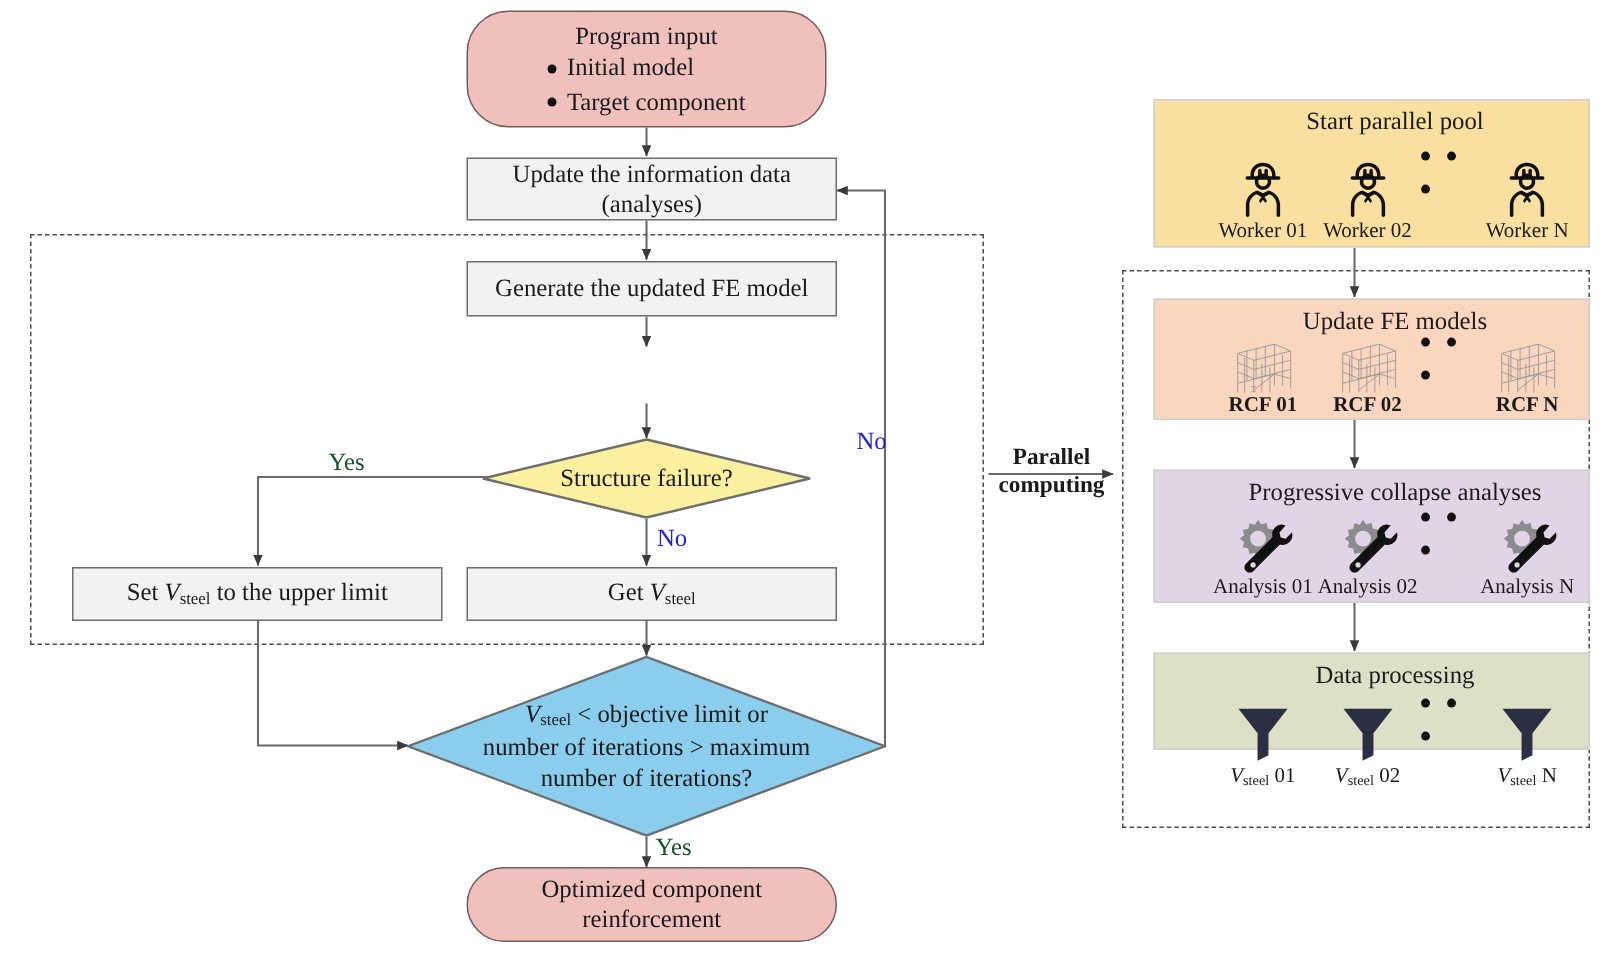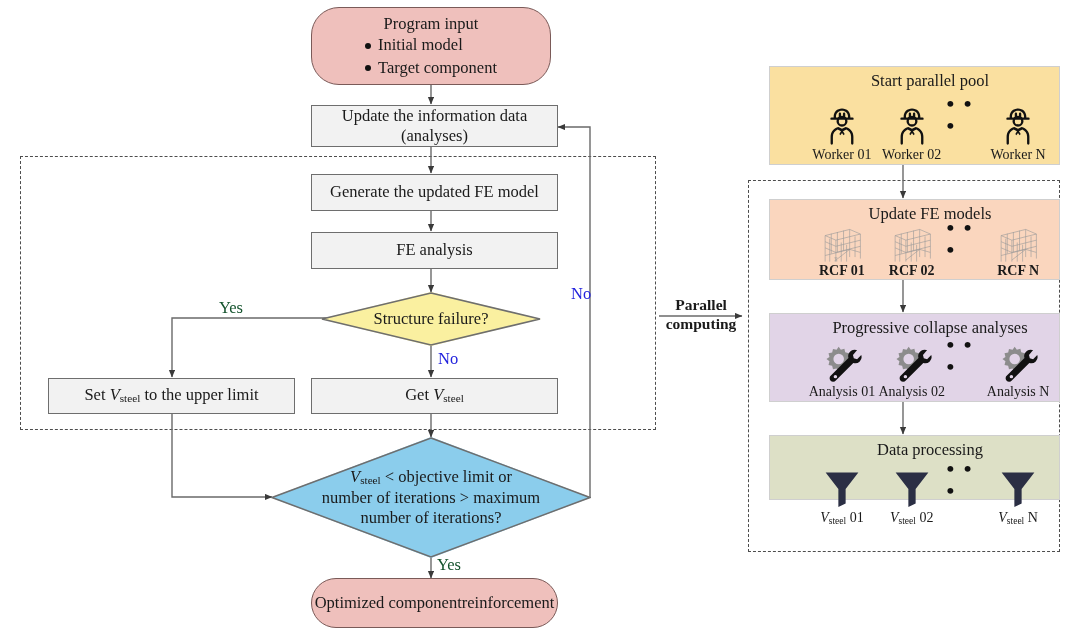--- a/index.html
+++ b/index.html
@@ -106,23 +106,20 @@
 
   <div class="node box" style="left:311px;top:105px;width:247px;height:42px;flex-direction:column;">
     <div>Update the information data</div>
     <div>(analyses)</div>
   </div>
 
   <div class="node box" style="left:311px;top:174px;width:247px;height:37px;">
     <span>Generate the updated FE model</span>
   </div>
 
-  <div class="node box" style="left:311px;top:232px;width:247px;height:37px;">
-    <span>FE analysis</span>
-  </div>
 
   <div class="node diamond" style="left:321px;top:292px;width:220px;height:54px;">
     <div class="dfill" style="background:#FAF0A0;clip-path:polygon(50% 0,100% 50%,50% 100%,0 50%);
                 border:0;filter:drop-shadow(0 0 0.6px #8a8a5a);"></div>
     <svg class="dfill" viewBox="0 0 220 54" preserveAspectRatio="none">
       <polygon points="110,1 219,27 110,53 1,27" fill="none" stroke="#6e6e6e" stroke-width="1.6" vector-effect="non-scaling-stroke"></polygon>
     </svg>
     <span class="dlabel">Structure failure?</span>
   </div>
 
@@ -145,21 +142,21 @@
     </svg>
     <div class="dlabel">
       <div>
         <span class="vi">V</span><sub>steel</sub><span> &lt; objective limit  or</span>
       </div>
       <div>number of iterations &gt; maximum</div>
       <div>number of iterations?</div>
     </div>
   </div>
 
-  <div class="node term" style="left:311px;top:578px;width:247px;height:50px;flex-direction:row;">
+  <div class="node term" style="left:311px;top:578px;width:247px;height:50px;flex-direction:column;">
     <div>Optimized component</div>
     <div>reinforcement</div>
   </div>
 
   <div class="ftext yes" style="left:219px;top:298px;">Yes</div>
   <div class="ftext no" style="left:438px;top:349px;">No</div>
   <div class="ftext no" style="left:571px;top:284px;">No</div>
   <div class="ftext yes" style="left:437px;top:555px;">Yes</div>
 
   <div class="pc" style="left:652px;top:295px;width:98px;">

